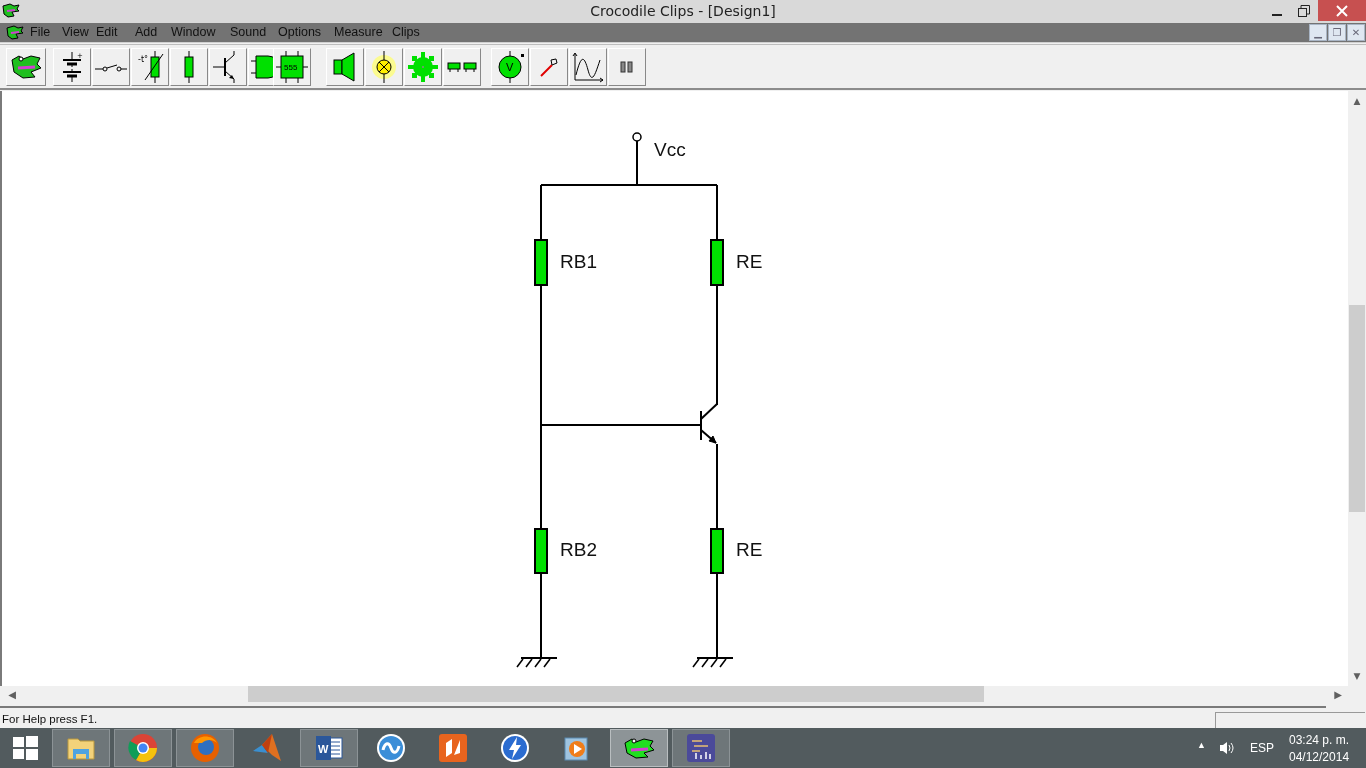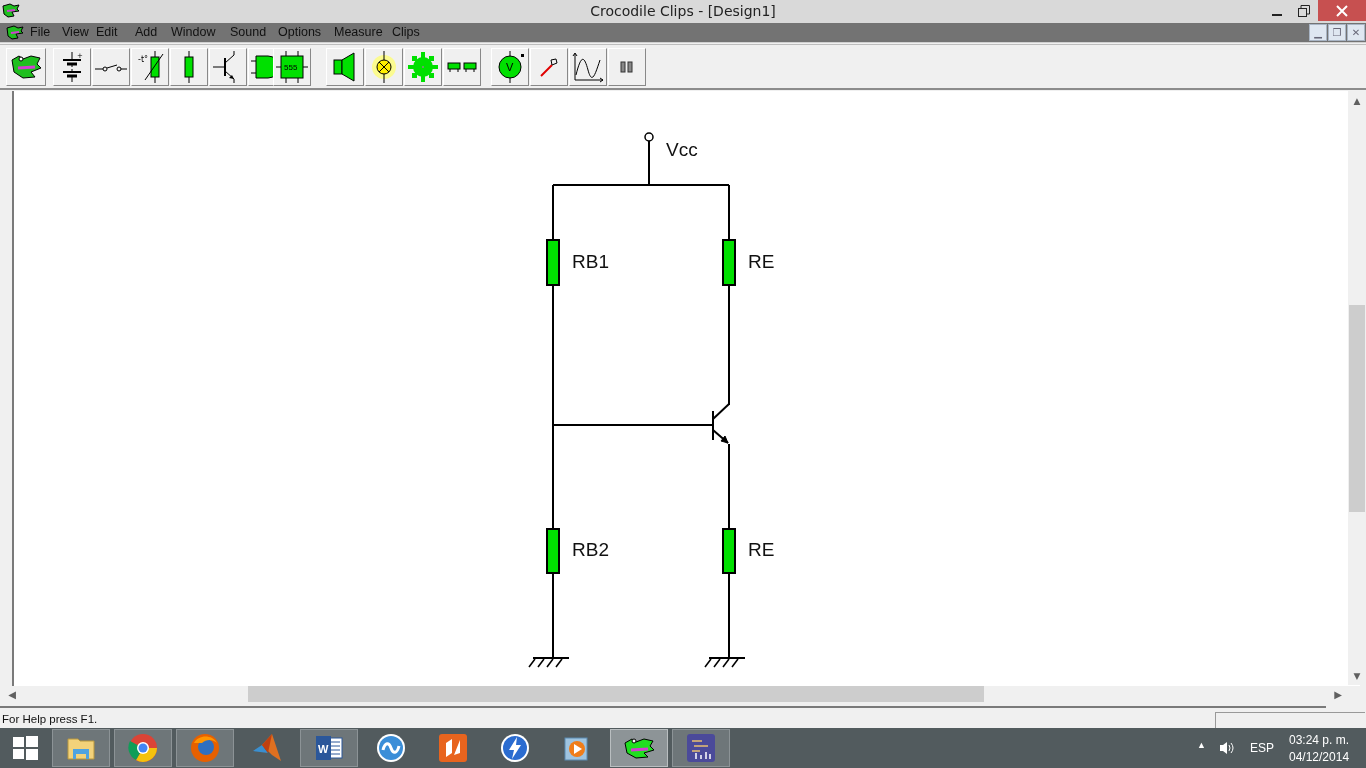--- a/index.html
+++ b/index.html
@@ -11,21 +11,21 @@
   #btn-min { left: 1264px; }
   #btn-max { left: 1291px; }
   #btn-close { left: 1318px; width: 48px; background: #c75050; color: #fff; }
   #menubar { position: absolute; left: 0; top: 23px; width: 1366px; height: 20px; background: #737373; border-bottom: 1px solid #d0d0d0; }
   #menubar .doc-icon { position: absolute; left: 6px; top: 1px; width: 18px; height: 18px; }
   #menubar .menu-item { position: absolute; top: 2px; font-size: 12.5px; color: #111; font-family: "Liberation Sans", sans-serif; }
   .mdi-btn { position: absolute; top: 1px; width: 18px; height: 17px; border: 1px solid #a9b5c5; background: #dfe7f1; display: flex; align-items: center; justify-content: center; font-size: 10px; color: #667; }
   #toolbar { position: absolute; left: 0; top: 44px; width: 1366px; height: 46px; background: #f0f0f0; border-top: 1px solid #bdbdbd; border-bottom: 2px solid #8c8c8c; }
   .tb { position: absolute; top: 3px; width: 38px; height: 38px; background: #f0f0f0; border: 1px solid; border-color: #fff #888 #888 #fff; display: flex; align-items: center; justify-content: center; }
   .tb svg { width: 34px; height: 34px; }
-  #canvas-area { position: absolute; left: 0; top: 91px; width: 1348px; height: 595px; background: #fff; border-left: 2px solid #7a7a7a; margin-left: 12px; }
+  #canvas-area { position: absolute; left: 0; top: 91px; width: 1348px; height: 595px; background: #fff; border-left: 2px solid #7a7a7a; }
   #vscroll { position: absolute; left: 1348px; top: 91px; width: 18px; height: 594px; background: #f0f0f0; }
   #vscroll .thumb { position: absolute; left: 1px; width: 16px; top: 214px; height: 207px; background: #cdcdcd; }
   #vscroll .arrow { position: absolute; left: 0; width: 18px; height: 16px; display: flex; align-items: center; justify-content: center; font-size: 9px; color: #606060; }
   #hscroll { position: absolute; left: 2px; top: 686px; width: 1346px; height: 16px; background: #f0f0f0; }
   #hscroll .thumb { position: absolute; top: 0; height: 16px; left: 246px; width: 736px; background: #cdcdcd; }
   #hscroll .arrow { position: absolute; top: 0; width: 16px; height: 16px; display: flex; align-items: center; justify-content: center; font-size: 10px; color: #606060; }
   #statusbar { position: absolute; left: 0; top: 706px; width: 1326px; height: 23px; background: #f0f0f0; border-top: 2px solid #7a7a7a; }
   #statusbar .text { position: absolute; left: 2px; top: 5px; font-size: 11.5px; color: #111; font-family: "Liberation Sans", sans-serif; }
   #statusbar .panel { position: absolute; left: 1215px; top: 4px; width: 150px; height: 19px; border-left: 1px solid #999; border-top: 1px solid #999; }
   #taskbar { position: absolute; left: 0; top: 728px; width: 1366px; height: 40px; background: #525b5e; }

